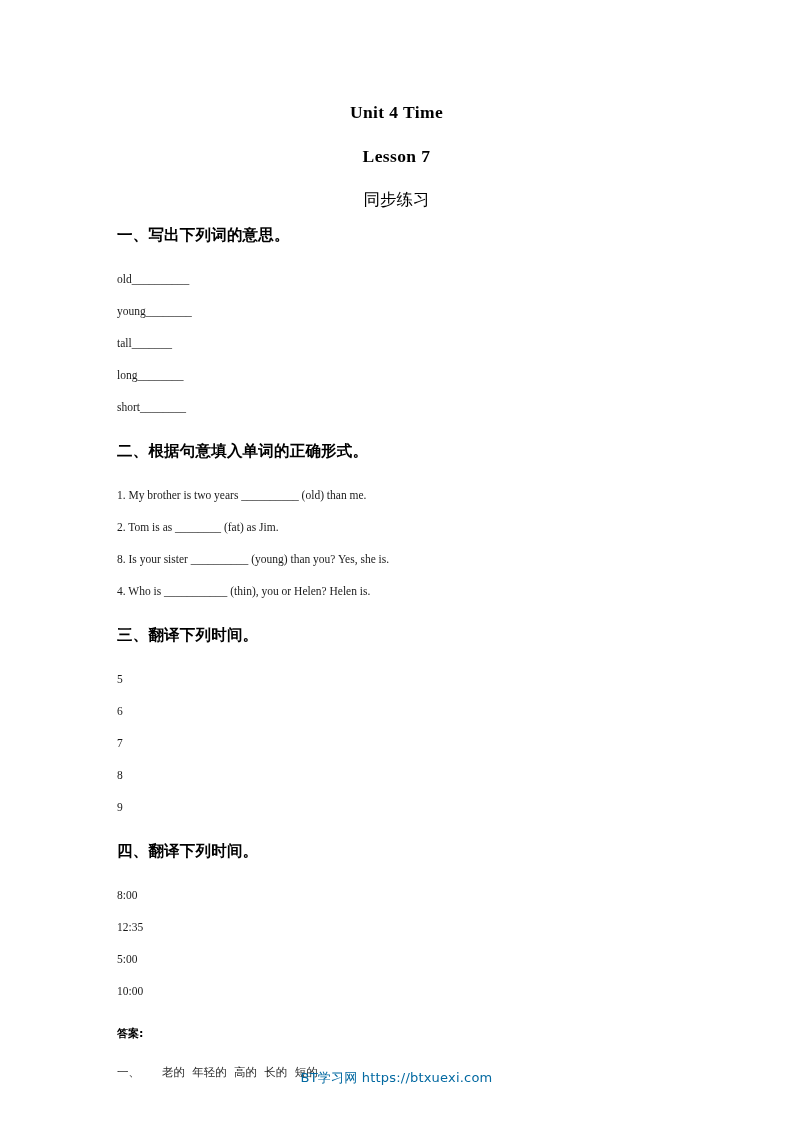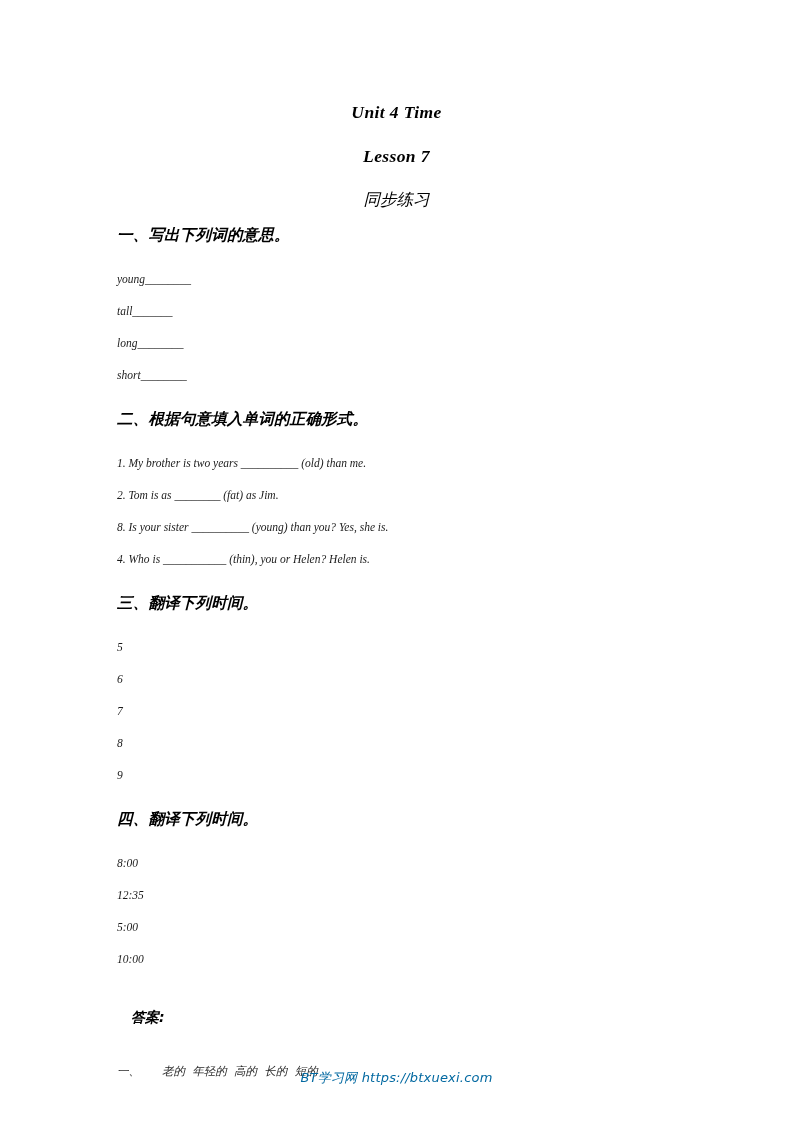--- a/index.html
+++ b/index.html
@@ -14,21 +14,20 @@
     font-family: "Liberation Serif", "DejaVu Serif", serif;
     color: #000000;
     overflow: hidden;
   }
 
   .page {
     position: relative;
     width: 793px;
     height: 1122px;
     box-sizing: border-box;
-    font-style: italic;
   }
 
   
   .title-block {
     position: absolute;
     left: 0;
     top: 104px;
     width: 793px;
     text-align: center;
   }
@@ -100,24 +99,24 @@
   }
 
   
   .gap-heading-to-items { height: 30px; }
   .item + .item { margin-top: 20.5px; }
   .items-to-next-heading { height: 31px; }
 
   
   .answers-heading {
     font-family: "DejaVu Sans", "Liberation Sans", sans-serif;
-    font-size: 14px;
-    font-weight: bold;
-    line-height: 1;
-    margin: 14px;
+    font-size: 11px;
+    font-weight: bold;
+    line-height: 1;
+    margin: 0;
     padding: 0;
   }
   .answer-line {
     font-family: "DejaVu Sans", "Liberation Sans", sans-serif;
     font-size: 11.5px;
     font-weight: normal;
     line-height: 1;
     margin: 0;
     padding: 0;
     color: #2a2a2a;
@@ -148,20 +147,21 @@
     <div class="doc-subtitle">Lesson 7</div>
     <div class="doc-subsubtitle">同步练习</div>
   </div>
 
   <div class="content">
 
     <div class="section">
       <div class="section-heading">一、写出下列词的意思。</div>
       <div class="gap-heading-to-items"></div>
       <div class="item-list">
+        <div class="item">old__________</div>
         <div class="item">young________</div>
         <div class="item">tall_______</div>
         <div class="item">long________</div>
         <div class="item">short________</div>
       </div>
       <div class="items-to-next-heading"></div>
     </div>
 
     <div class="section">
       <div class="section-heading">二、根据句意填入单词的正确形式。</div>

